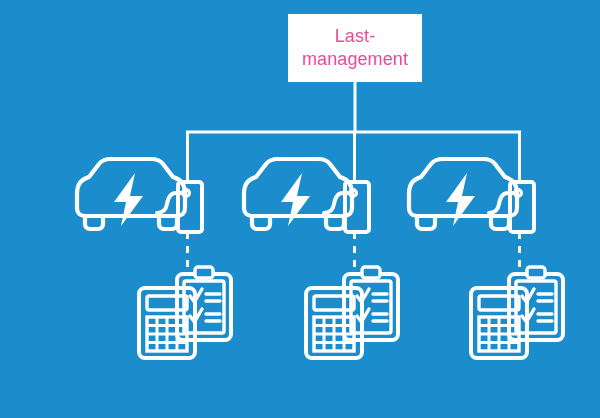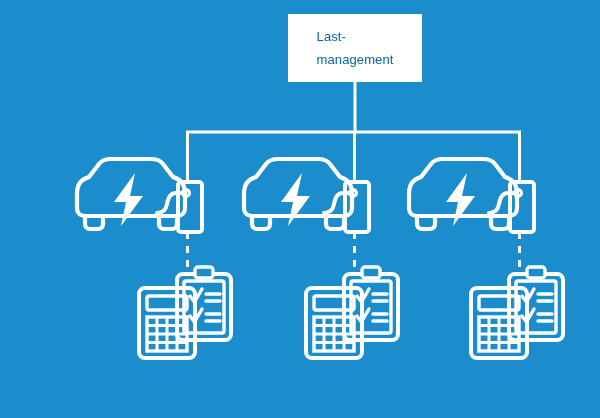--- a/index.html
+++ b/index.html
@@ -33,25 +33,25 @@
     top: 14px;
     width: 134px;
     height: 68px;
     background: #ffffff;
     box-sizing: border-box;
     display: flex;
     align-items: center;
     justify-content: center;
   }
   .title-text {
-    color: #0369a1;
+    color: #ec4899;
     font-family: "Liberation Sans", sans-serif;
-    font-size: 13px;
+    font-size: 18px;
     line-height: 23px;
-    text-align: left;
+    text-align: center;
     letter-spacing: 0.1px;
     white-space: pre-line;
   }
 </style>
 </head>
 <body>
 
 <div id="diagram-root">
 
   <svg id="diagram-svg" viewBox="0 0 600 418">

